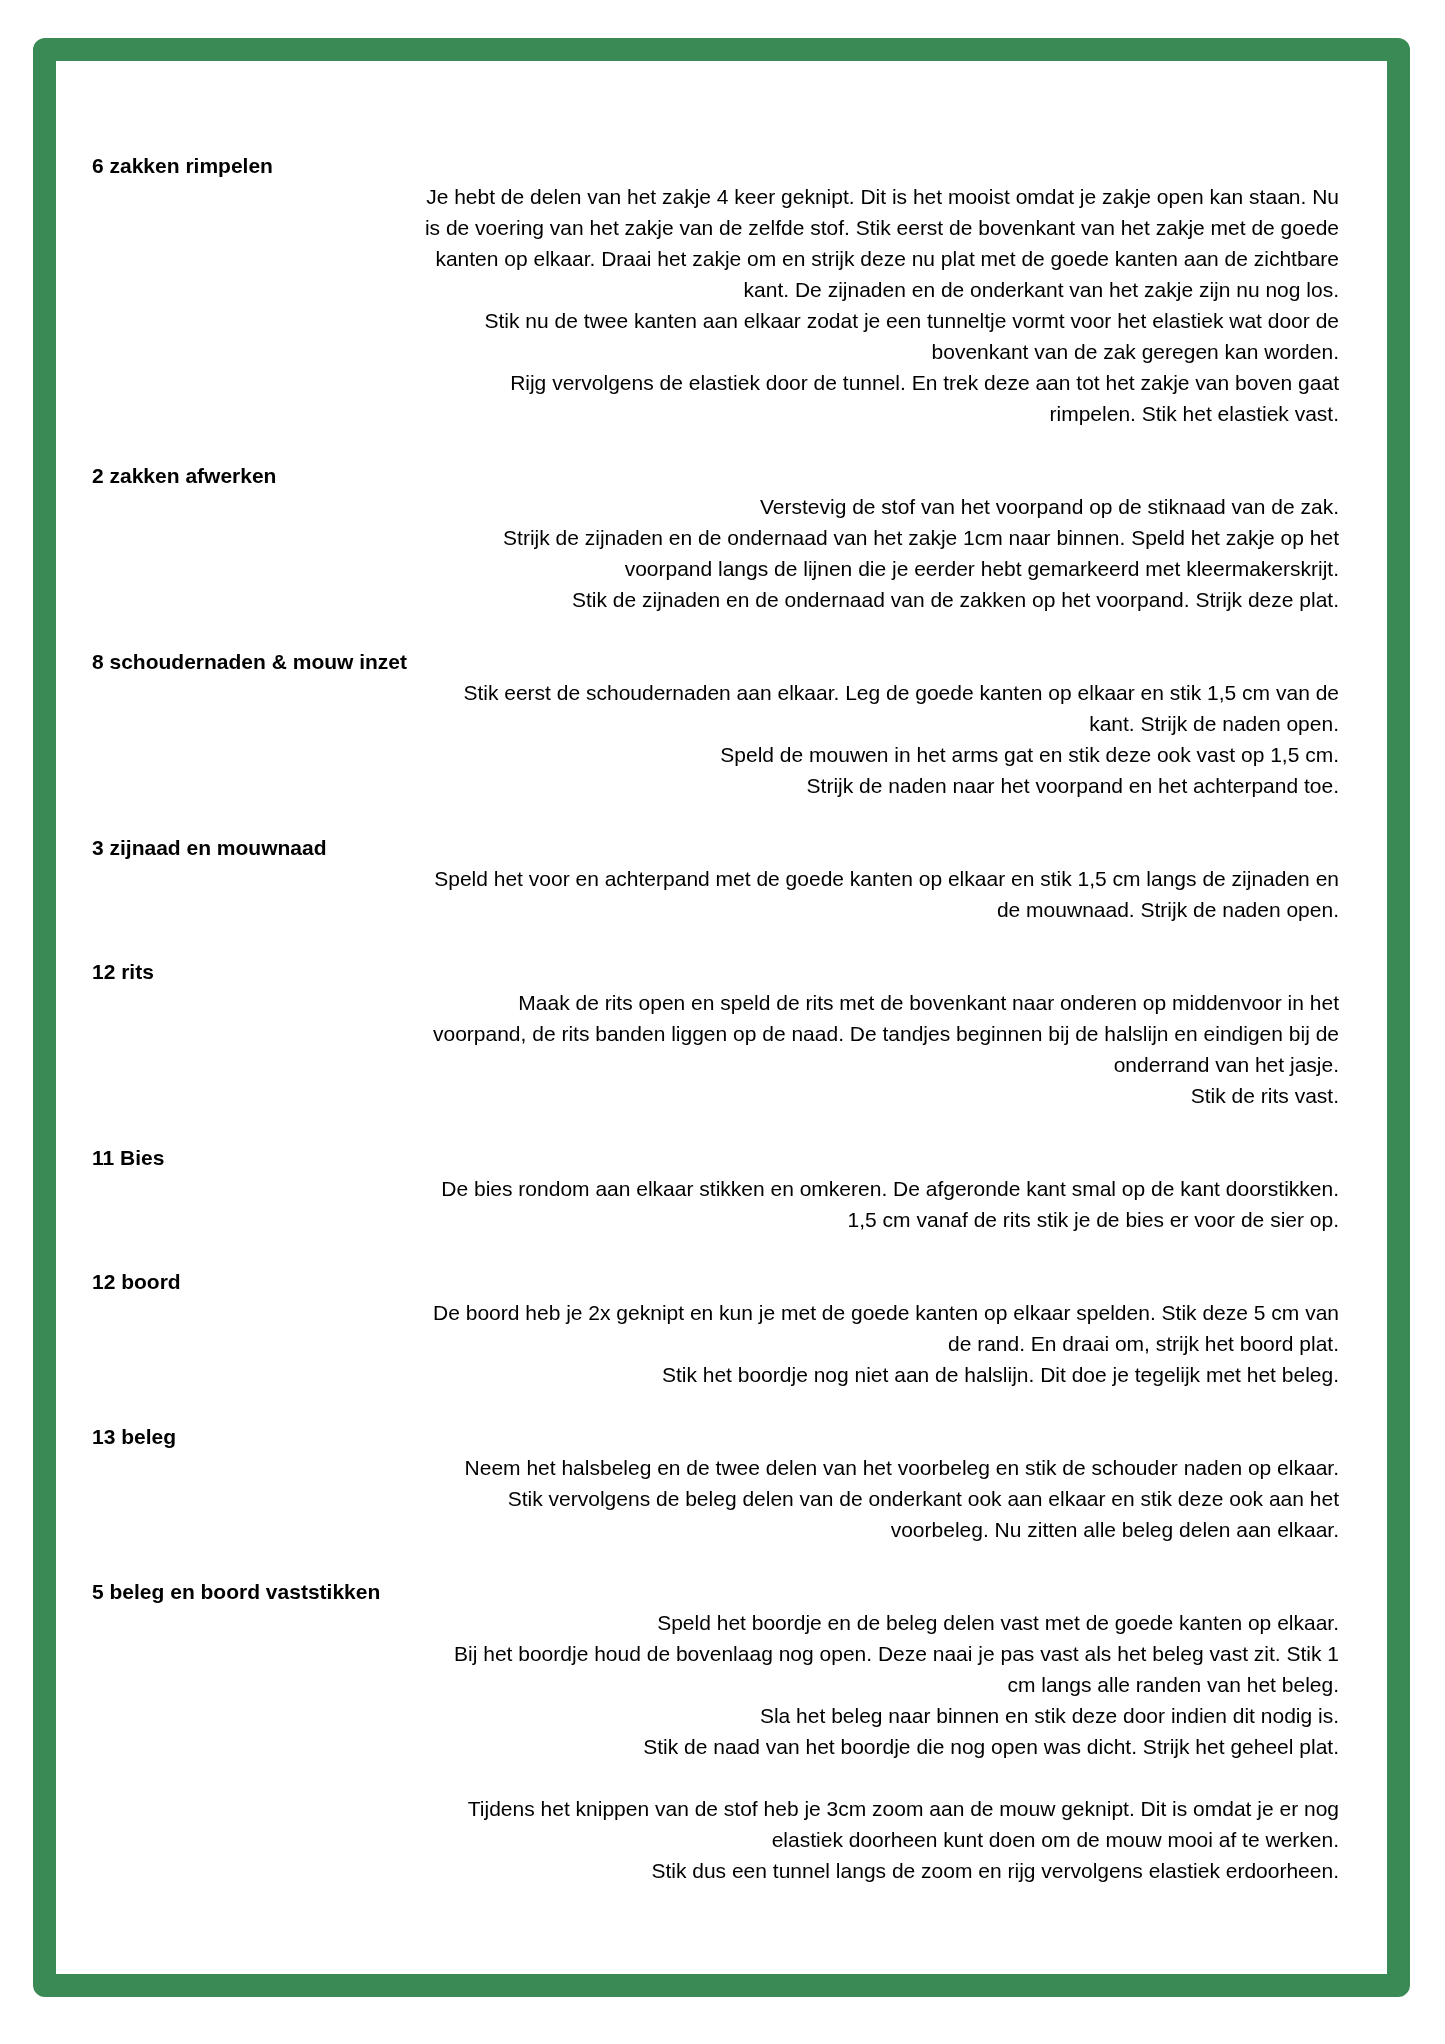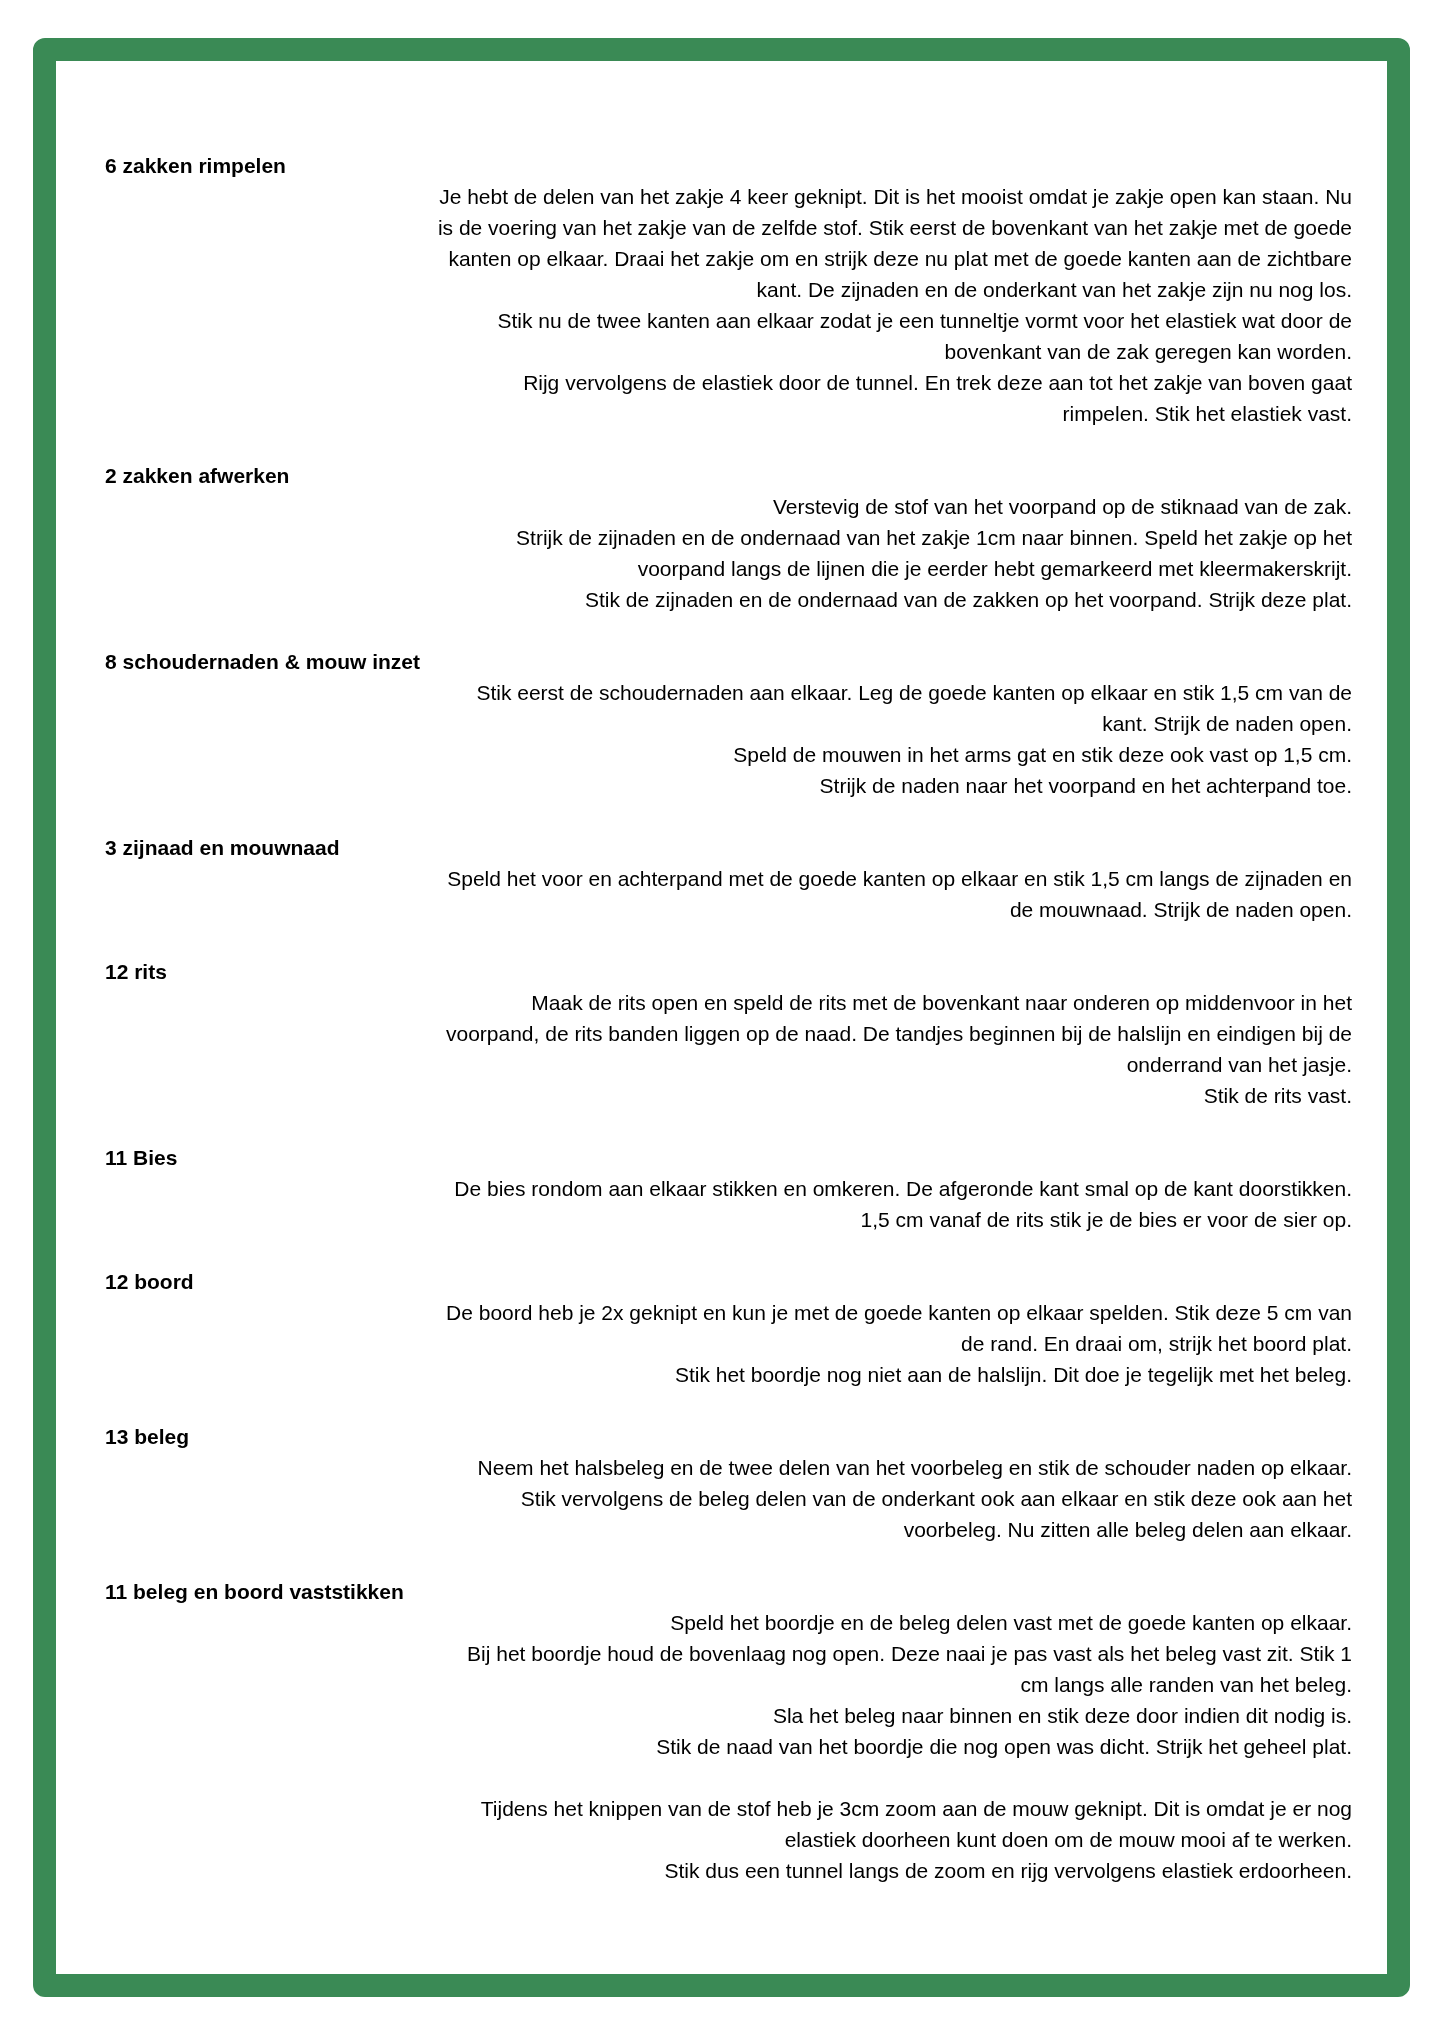--- a/index.html
+++ b/index.html
@@ -22,21 +22,21 @@
     top: 38px;
     width: 1377px;
     height: 1959px;
     box-sizing: border-box;
     border: 23px solid #3a8a55;
     border-radius: 12px;
     background: #ffffff;
   }
   .content {
     position: absolute;
-    left: 72px;
+    left: 59px;
     top: 63px;
     width: 1300px;
     padding-top: 87px;
     padding-left: 33px;
     padding-right: 20px;
     box-sizing: border-box;
   }
   .section {
     margin: 0 0 31px 0;
   }
@@ -116,21 +116,21 @@
     </div>
 
     <div class="section">
       <div class="section-heading">13 beleg</div>
       <div class="section-body">Neem het halsbeleg en de twee delen van het voorbeleg en stik de schouder naden op elkaar.
 Stik vervolgens de beleg delen van de onderkant ook aan elkaar en stik deze ook aan het
 voorbeleg. Nu zitten alle beleg delen aan elkaar.</div>
     </div>
 
     <div class="section">
-      <div class="section-heading">11 beleg en boord vaststikken</div>
+      <div class="section-heading">5 beleg en boord vaststikken</div>
       <div class="section-body">Speld het boordje en de beleg delen vast met de goede kanten op elkaar.
 Bij het boordje houd de bovenlaag nog open. Deze naai je pas vast als het beleg vast zit. Stik 1
 cm langs alle randen van het beleg.
 Sla het beleg naar binnen en stik deze door indien dit nodig is.
 Stik de naad van het boordje die nog open was dicht. Strijk het geheel plat.</div>
     </div>
 
     <div class="section">
       <div class="section-body">Tijdens het knippen van de stof heb je 3cm zoom aan de mouw geknipt. Dit is omdat je er nog
 elastiek doorheen kunt doen om de mouw mooi af te werken.

